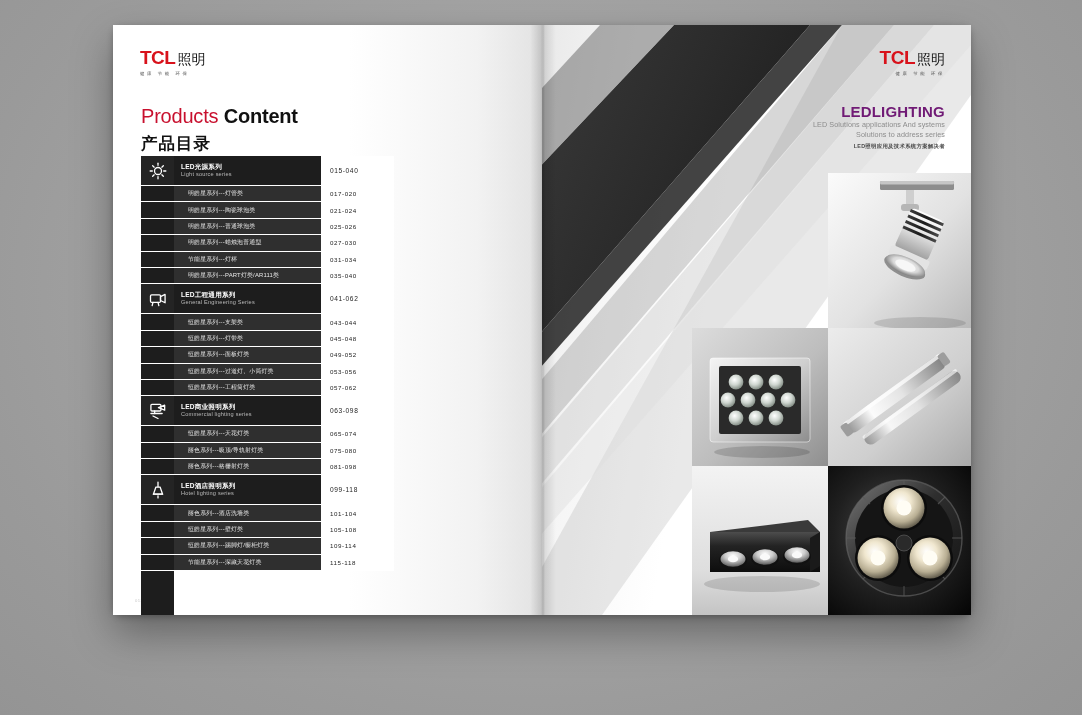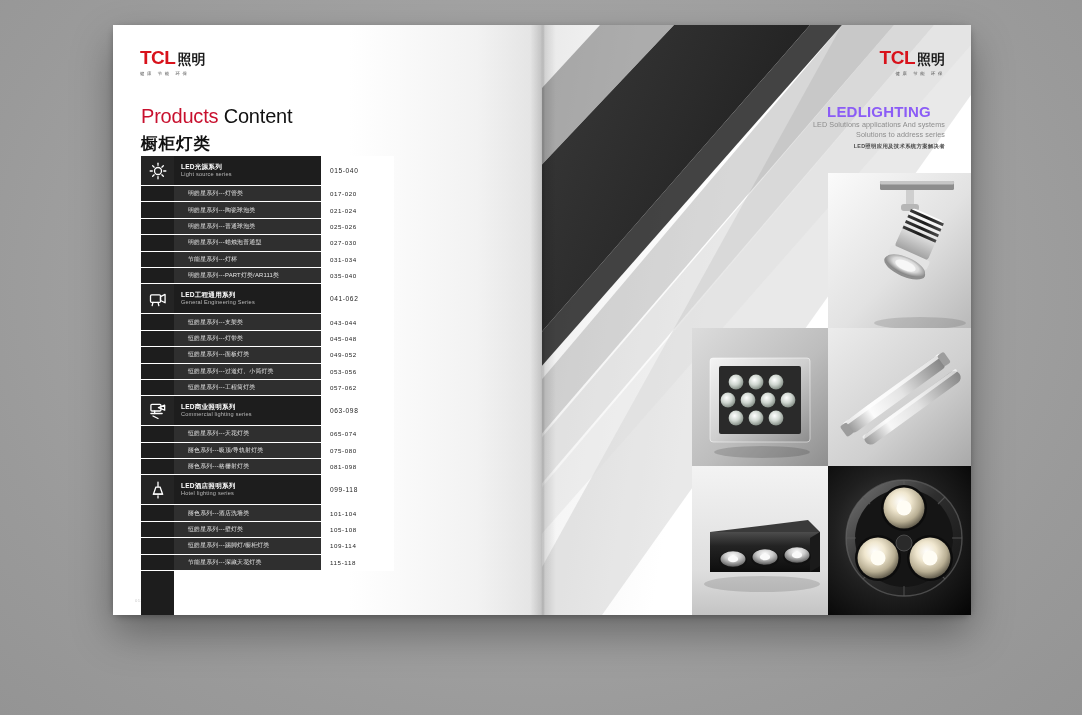--- a/index.html
+++ b/index.html
@@ -80,39 +80,39 @@
   }
   .logo-tcl {
     color: #d8121b;
     font-weight: bold;
     font-size: 19px;
     letter-spacing: -0.5px;
     font-family: "Liberation Sans", sans-serif;
   }
   .logo-cn {
     color: #1a1a1a;
-    font-weight: bold;
+    font-weight: normal;
     font-size: 14px;
     letter-spacing: 0px;
   }
   .logo-sub {
     margin-top: 2px;
     font-size: 4.4px;
     color: #555;
     letter-spacing: 2.6px;
   }
 
   
   .title-block { position: absolute; left: 28px; top: 80px; }
   .title-en {
     font-size: 20px;
     letter-spacing: -0.2px;
   }
   .title-en .kw { color: #c8102e; font-weight: normal; }
-  .title-en .kw2 { color: #111; font-weight: normal; }
+  .title-en .kw2 { color: #111; font-weight: bold; }
   .title-cn {
     margin-top: 5px;
     font-size: 16.5px;
     font-weight: bold;
     color: #111;
     letter-spacing: 1px;
   }
 
   
   .toc {
@@ -243,25 +243,24 @@
   }
 
   .rp-header {
     position: absolute;
     right: 26px;
     top: 78px;
     text-align: right;
     z-index: 6;
   }
   .rp-title {
-    color: #8b5cf6;
+    color: #701a75;
     font-size: 15px;
     font-weight: bold;
     letter-spacing: 0.2px;
-    text-align: center;
   }
   .rp-sub1, .rp-sub2 {
     color: #8c8c8c;
     font-size: 7.2px;
     line-height: 1.45;
     letter-spacing: 0.1px;
   }
   .rp-sub3 {
     margin-top: 2px;
     color: #4a4a4a;
@@ -304,21 +303,21 @@
         <span class="logo-tcl" data-interactable="false">TCL</span>
         <span class="logo-cn" data-interactable="false">照明</span>
       </div>
       <div class="logo-sub" data-interactable="false">健康  节能  环保</div>
     </div>
 
     <div class="title-block" data-interactable="false">
       <div class="title-en">
         <span class="kw" data-interactable="false">Products</span><span class="kw2" data-interactable="false"> Content</span>
       </div>
-      <div class="title-cn" data-interactable="false">橱柜灯类</div>
+      <div class="title-cn" data-interactable="false">产品目录</div>
     </div>
 
     <div class="toc-tail" id="toc-tail" data-interactable="false" style="top: 131px; height: 459px; z-index: 2;"></div>
 
     <div class="toc" id="toc" data-interactable="false" style="position: absolute; z-index: 3;">
         <div class="toc-group" data-interactable="false">
           <div class="toc-head" data-interactable="true">
             <div class="icon-cell" data-interactable="false">
               <svg class="ic" viewBox="0 0 24 24" data-interactable="false">
                 <circle cx="12" cy="12" r="4.2" stroke="#ffffff" stroke-width="1.3" fill="none" stroke-linecap="round" stroke-linejoin="round"></circle>

